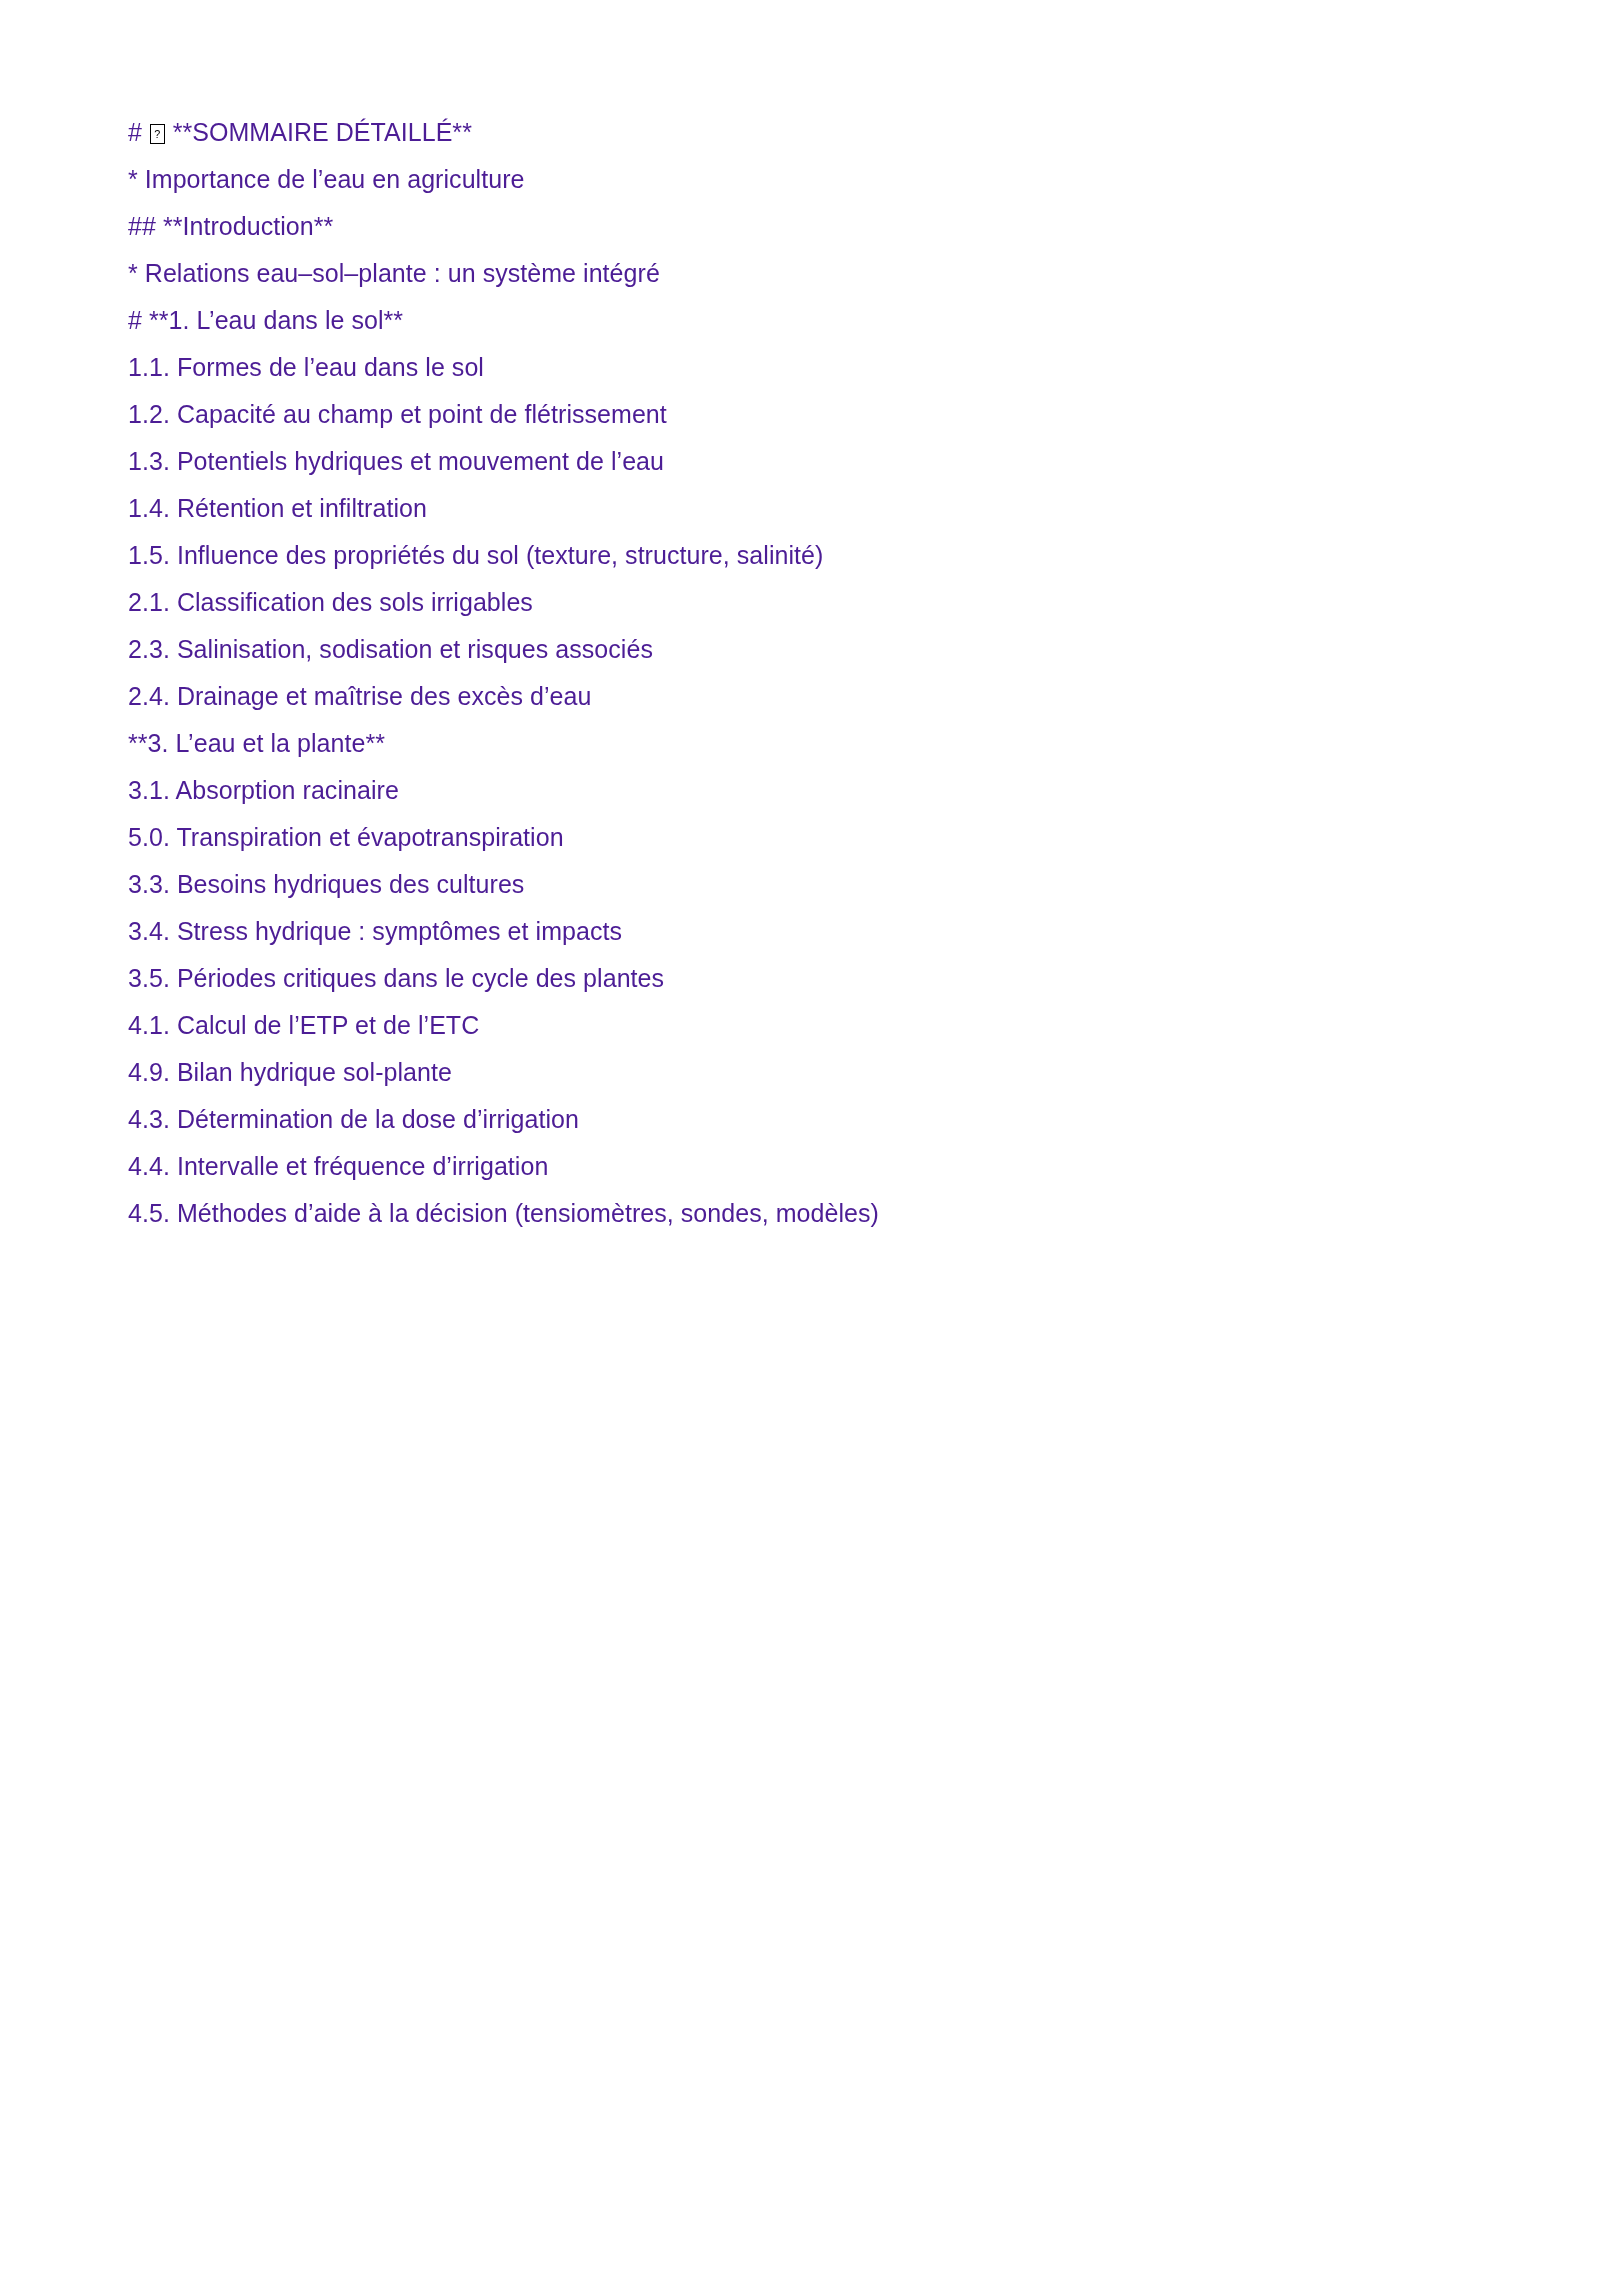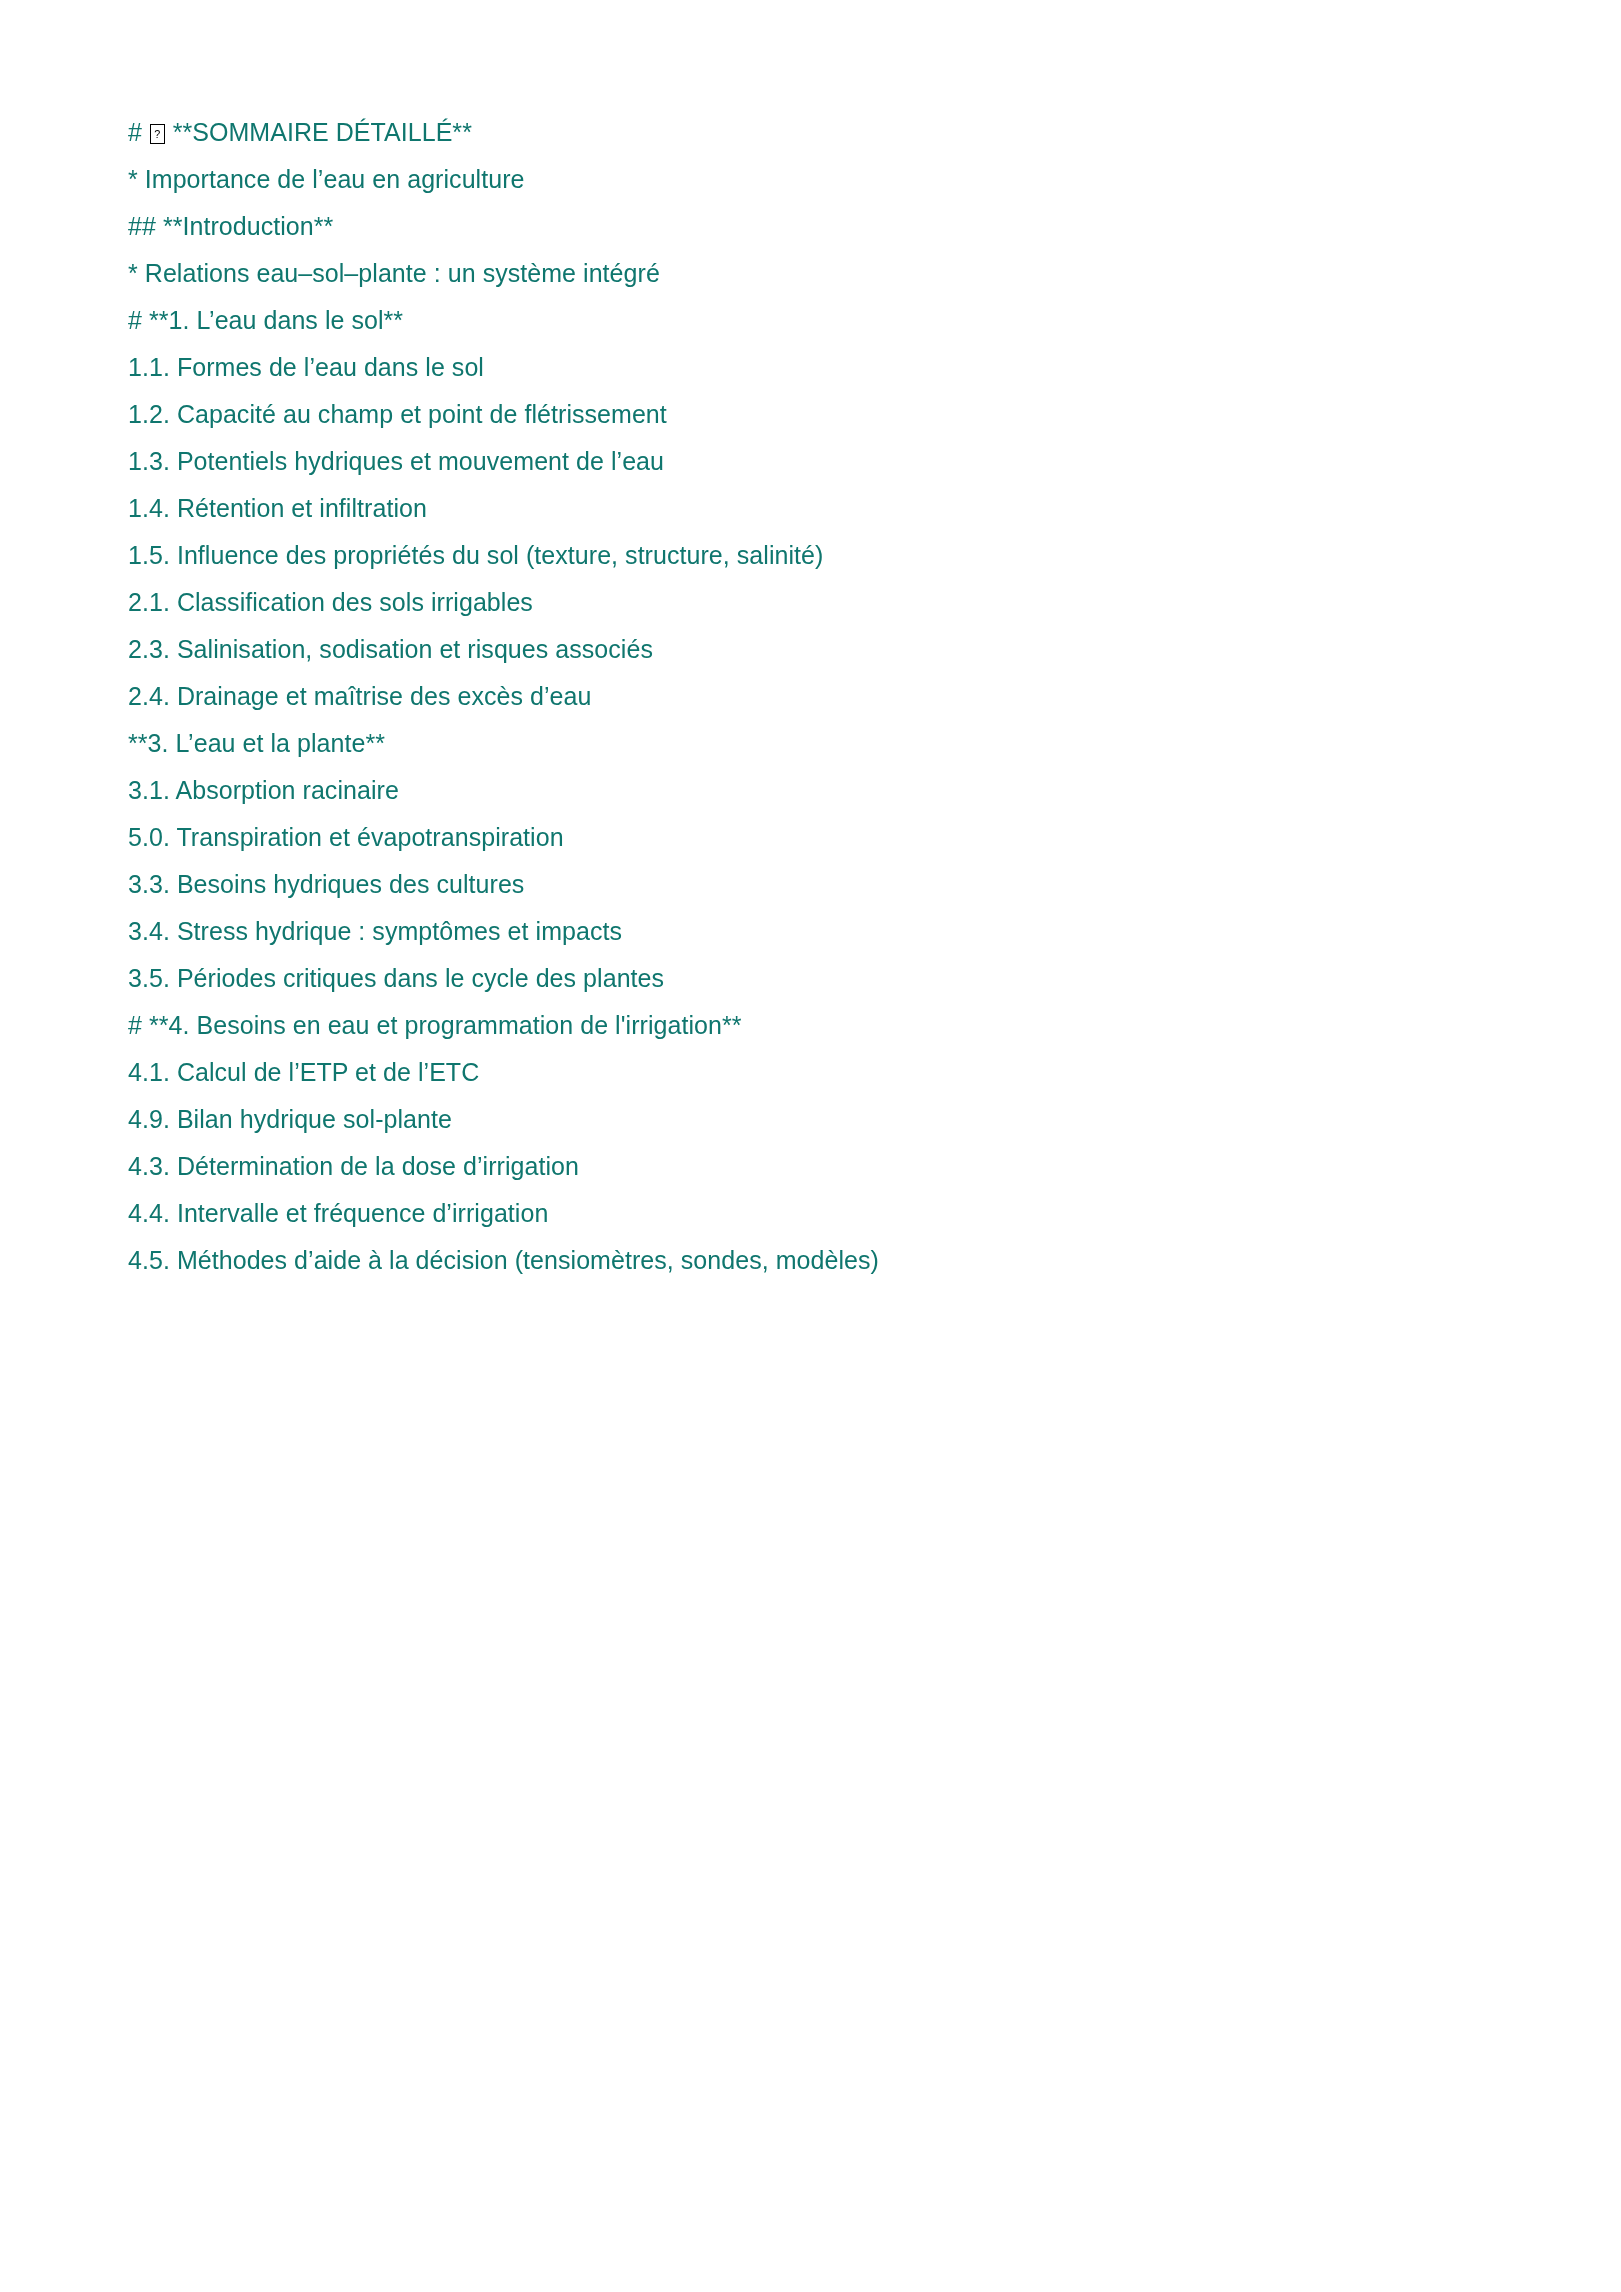--- a/index.html
+++ b/index.html
@@ -25,21 +25,21 @@
     position: absolute;
     left: 128px;
     top: 120px;
     width: 1362px;
   }
 
   .doc-line {
     font-family: "Liberation Sans", sans-serif;
     font-size: 25px;
     line-height: 1.0;
-    color: #0f766e;
+    color: #4c1d95;
     margin: 0 0 22px 0;
     padding: 0;
     white-space: pre;
     letter-spacing: 0.05px;
     font-weight: 400;
   }
 
   
   .tofu {
     display: inline-block;
@@ -84,21 +84,20 @@
     <p class="doc-line">1.5. Influence des propriétés du sol (texture, structure, salinité)</p>
     <p class="doc-line">2.1. Classification des sols irrigables</p>
     <p class="doc-line">2.3. Salinisation, sodisation et risques associés</p>
     <p class="doc-line">2.4. Drainage et maîtrise des excès d’eau</p>
     <p class="doc-line">**3. L’eau et la plante**</p>
     <p class="doc-line">3.1. Absorption racinaire</p>
     <p class="doc-line">5.0. Transpiration et évapotranspiration</p>
     <p class="doc-line">3.3. Besoins hydriques des cultures</p>
     <p class="doc-line">3.4. Stress hydrique : symptômes et impacts</p>
     <p class="doc-line">3.5. Périodes critiques dans le cycle des plantes</p>
-    <p class="doc-line"># **4. Besoins en eau et programmation de l'irrigation**</p>
     <p class="doc-line">4.1. Calcul de l’ETP et de l’ETC</p>
     <p class="doc-line">4.9. Bilan hydrique sol-plante</p>
     <p class="doc-line">4.3. Détermination de la dose d’irrigation</p>
     <p class="doc-line">4.4. Intervalle et fréquence d’irrigation</p>
     <p class="doc-line">4.5. Méthodes d’aide à la décision (tensiomètres, sondes, modèles)</p>
 
   </div>
 </div>
 
 

